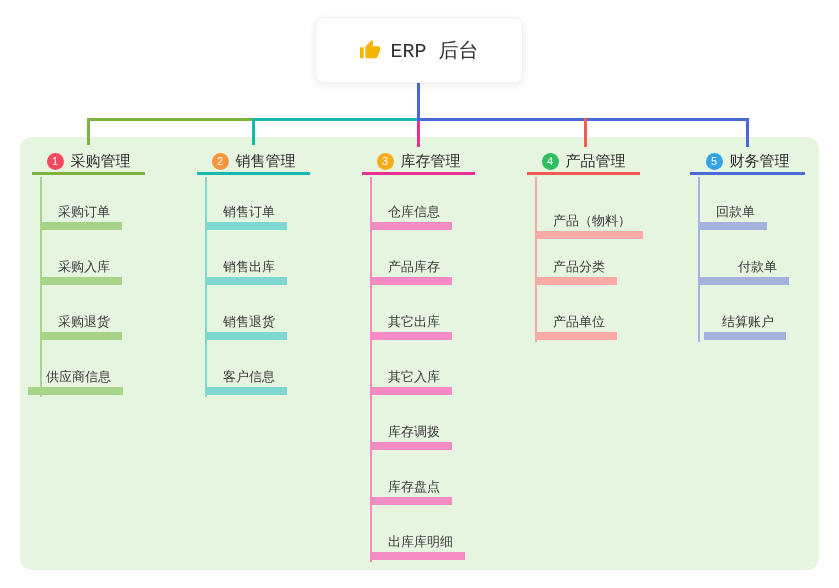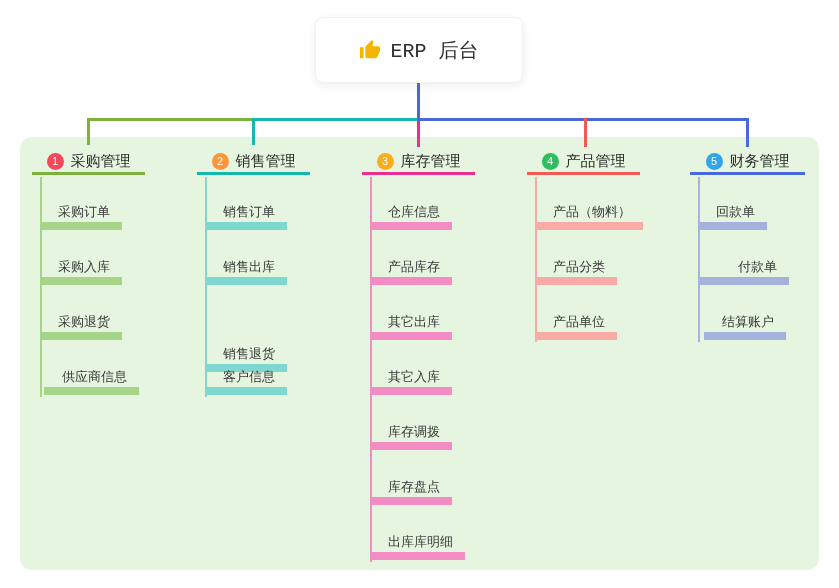--- a/index.html
+++ b/index.html
@@ -121,36 +121,36 @@
   <div class="child-vline" style="left: 40px; top: 177px; height: 220px; background-color: rgb(166, 212, 137);"></div>
   <div class="child-row" style="left: 40px; top: 203px; border-bottom-color: rgb(166, 212, 137);">
     <span>采购订单</span>
     </div>
   <div class="child-row" style="left: 40px; top: 258px; border-bottom-color: rgb(166, 212, 137);">
     <span>采购入库</span>
     </div>
   <div class="child-row" style="left: 40px; top: 313px; border-bottom-color: rgb(166, 212, 137);">
     <span>采购退货</span>
     </div>
-  <div class="child-row" style="left: 44px; top: 368px; border-bottom-color: rgb(166, 212, 137);">
+  <div class="child-row" style="left: 28px; top: 368px; border-bottom-color: rgb(166, 212, 137);">
     <span>供应商信息</span>
     </div>
 
   <div class="branch-header" style="left: 197px; border-bottom-color: rgb(20, 184, 174);">
     <span class="badge" style="background-color: rgb(248, 149, 61);">2</span>
     <span>销售管理</span>
   </div>
   <div class="child-vline" style="left: 205px; top: 177px; height: 220px; background-color: rgb(127, 216, 208);"></div>
   <div class="child-row" style="left: 205px; top: 203px; border-bottom-color: rgb(127, 216, 208);">
     <span>销售订单</span>
     </div>
   <div class="child-row" style="left: 205px; top: 258px; border-bottom-color: rgb(127, 216, 208);">
     <span>销售出库</span>
     </div>
-  <div class="child-row" style="left: 205px; top: 313px; border-bottom-color: rgb(127, 216, 208); margin-top: 32px;">
+  <div class="child-row" style="left: 205px; top: 313px; border-bottom-color: rgb(127, 216, 208);">
     <span>销售退货</span>
     </div>
   <div class="child-row" style="left: 205px; top: 368px; border-bottom-color: rgb(127, 216, 208);">
     <span>客户信息</span>
     </div>
 
   <div class="branch-header" style="left: 362px; border-bottom-color: rgb(232, 47, 146);">
     <span class="badge" style="background-color: rgb(251, 172, 27);">3</span>
     <span>库存管理</span>
   </div>
@@ -175,21 +175,21 @@
     </div>
   <div class="child-row" style="left: 370px; top: 533px; border-bottom-color: rgb(244, 140, 196);">
     <span>出库库明细</span>
     </div>
 
   <div class="branch-header" style="left: 527px; border-bottom-color: rgb(242, 90, 85);">
     <span class="badge" style="background-color: rgb(46, 189, 95);">4</span>
     <span>产品管理</span>
   </div>
   <div class="child-vline" style="left: 535px; top: 177px; height: 165px; background-color: rgb(248, 170, 166);"></div>
-  <div class="child-row" style="left: 535px; top: 203px; border-bottom-color: rgb(248, 170, 166);">
+  <div class="child-row" style="left: 535px; top: 212px; border-bottom-color: rgb(248, 170, 166);">
     <span>产品（物料）</span>
     </div>
   <div class="child-row" style="left: 535px; top: 258px; border-bottom-color: rgb(248, 170, 166);">
     <span>产品分类</span>
     </div>
   <div class="child-row" style="left: 535px; top: 313px; border-bottom-color: rgb(248, 170, 166);">
     <span>产品单位</span>
     </div>
 
   <div class="branch-header" style="left: 690px; width: 115px; border-bottom-color: rgb(74, 104, 216);">

